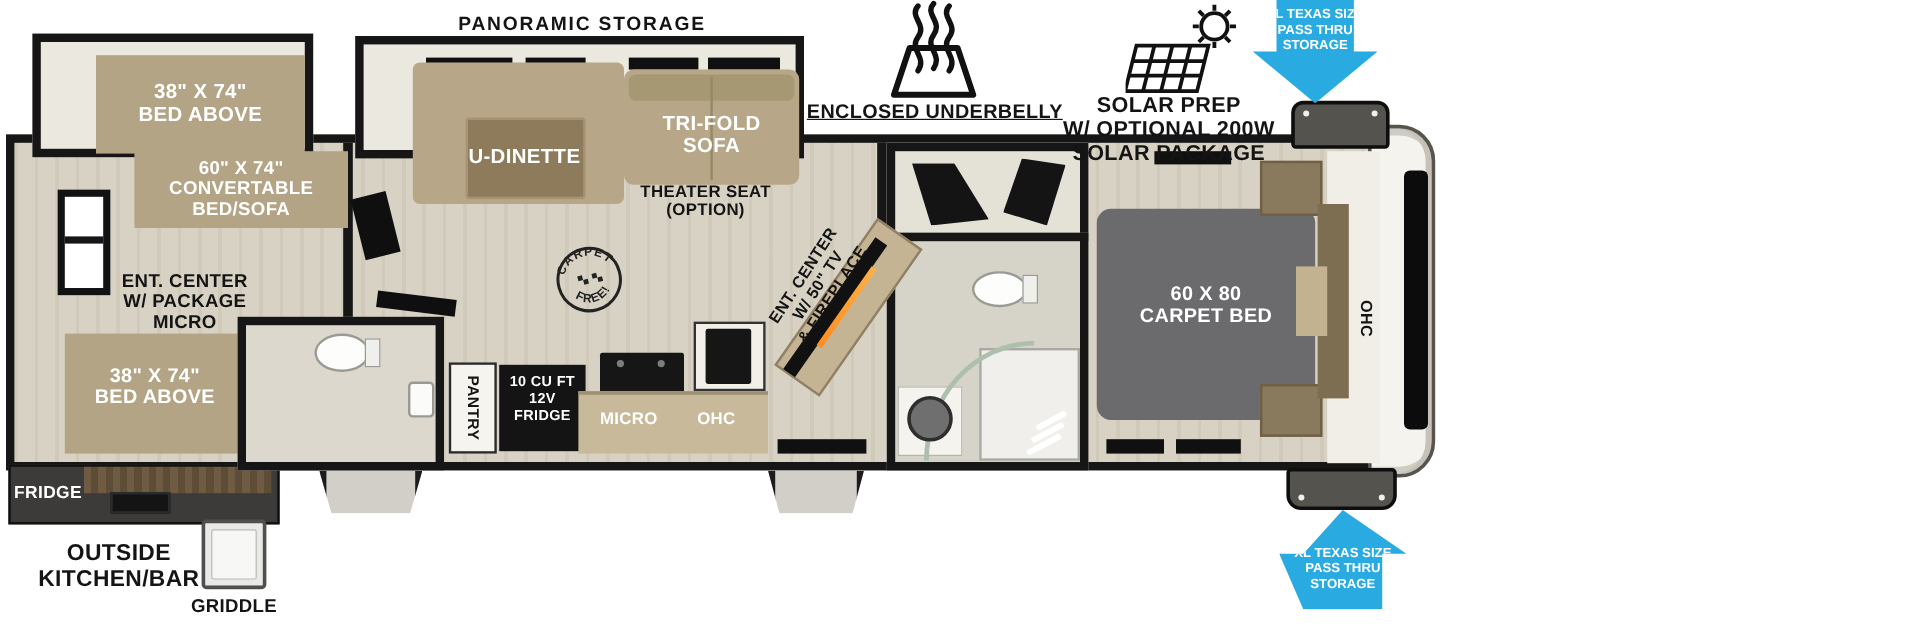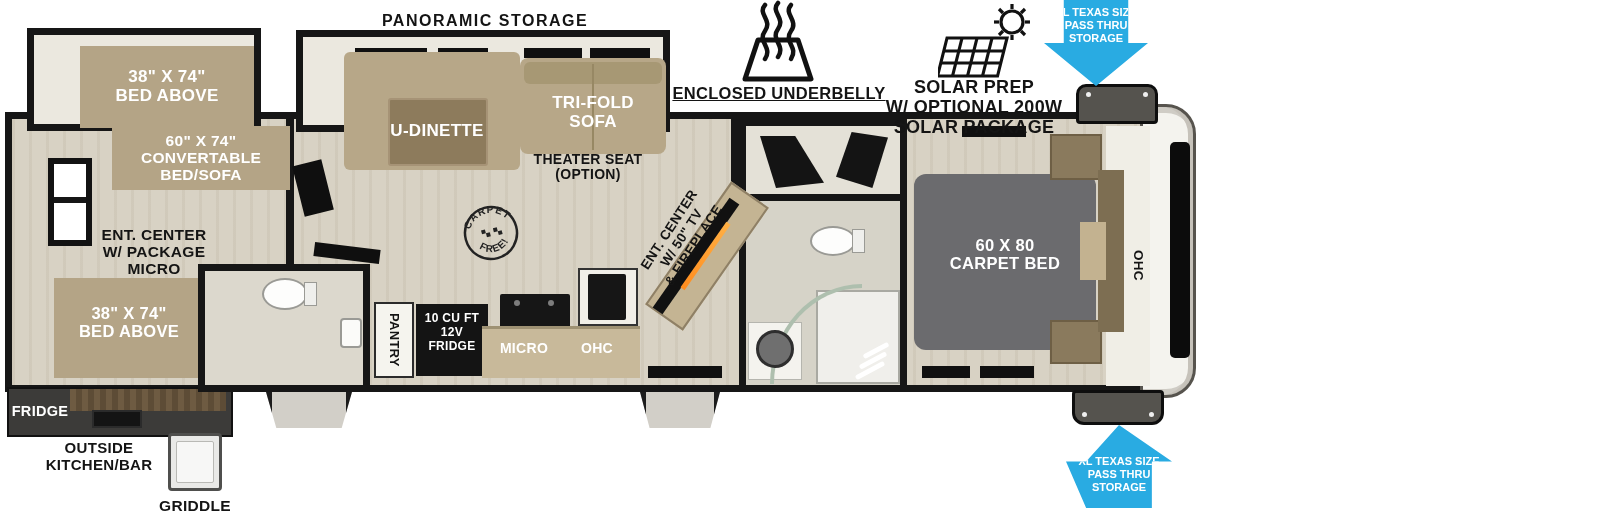--- a/index.html
+++ b/index.html
@@ -196,21 +196,21 @@
   <div class="abs" style="left:640px;top:392px;width:80px;height:36px;background:#d2cfc8;border-left:6px solid #1c1c1c;
               border-right:6px solid #1c1c1c;clip-path:polygon(0 0,100% 0,88% 100%,12% 100%);z-index:4;"></div>
 
   <div class="abs" style="left:7px;top:387px;width:226px;height:50px;background:#3c3b39;border:2px solid #111;z-index:3;"></div>
   <div class="abs" style="left:70px;top:389px;width:156px;height:22px;
               background:repeating-linear-gradient(90deg,#6e5b42 0 6px,#5d4c36 6px 12px);z-index:4;"></div>
   <div class="abs" style="left:92px;top:410px;width:50px;height:18px;background:#141414;border:2px solid #2b2b2b;z-index:4;"></div>
   <div class="lbl w" style="left:8px;top:404px;width:64px;font-size:14.5px;z-index:20;">
     <div>FRIDGE</div>
   </div>
-  <div class="lbl" style="left:4px;top:440px;width:190px;font-size:15px;z-index:20;">
+  <div class="lbl" style="left:4px;top:452px;width:190px;font-size:19px;z-index:20;">
     <div>OUTSIDE</div>
     <div>KITCHEN/BAR</div>
   </div>
   <div class="abs" style="left:168px;top:433px;width:54px;height:58px;background:#e9e9e7;border:3px solid #4f4f4d;border-radius:4px;z-index:5;"></div>
   <div class="abs" style="left:176px;top:441px;width:38px;height:42px;background:#f7f7f6;border:1px solid #b9b9b5;border-radius:2px;z-index:6;"></div>
   <div class="lbl" style="left:150px;top:497px;width:90px;font-size:15.5px;z-index:20;">
     <div>GRIDDLE</div>
   </div>
 
   <div class="lbl" style="left:360px;top:12px;width:250px;font-size:16px;letter-spacing:1.5px;z-index:20;">

